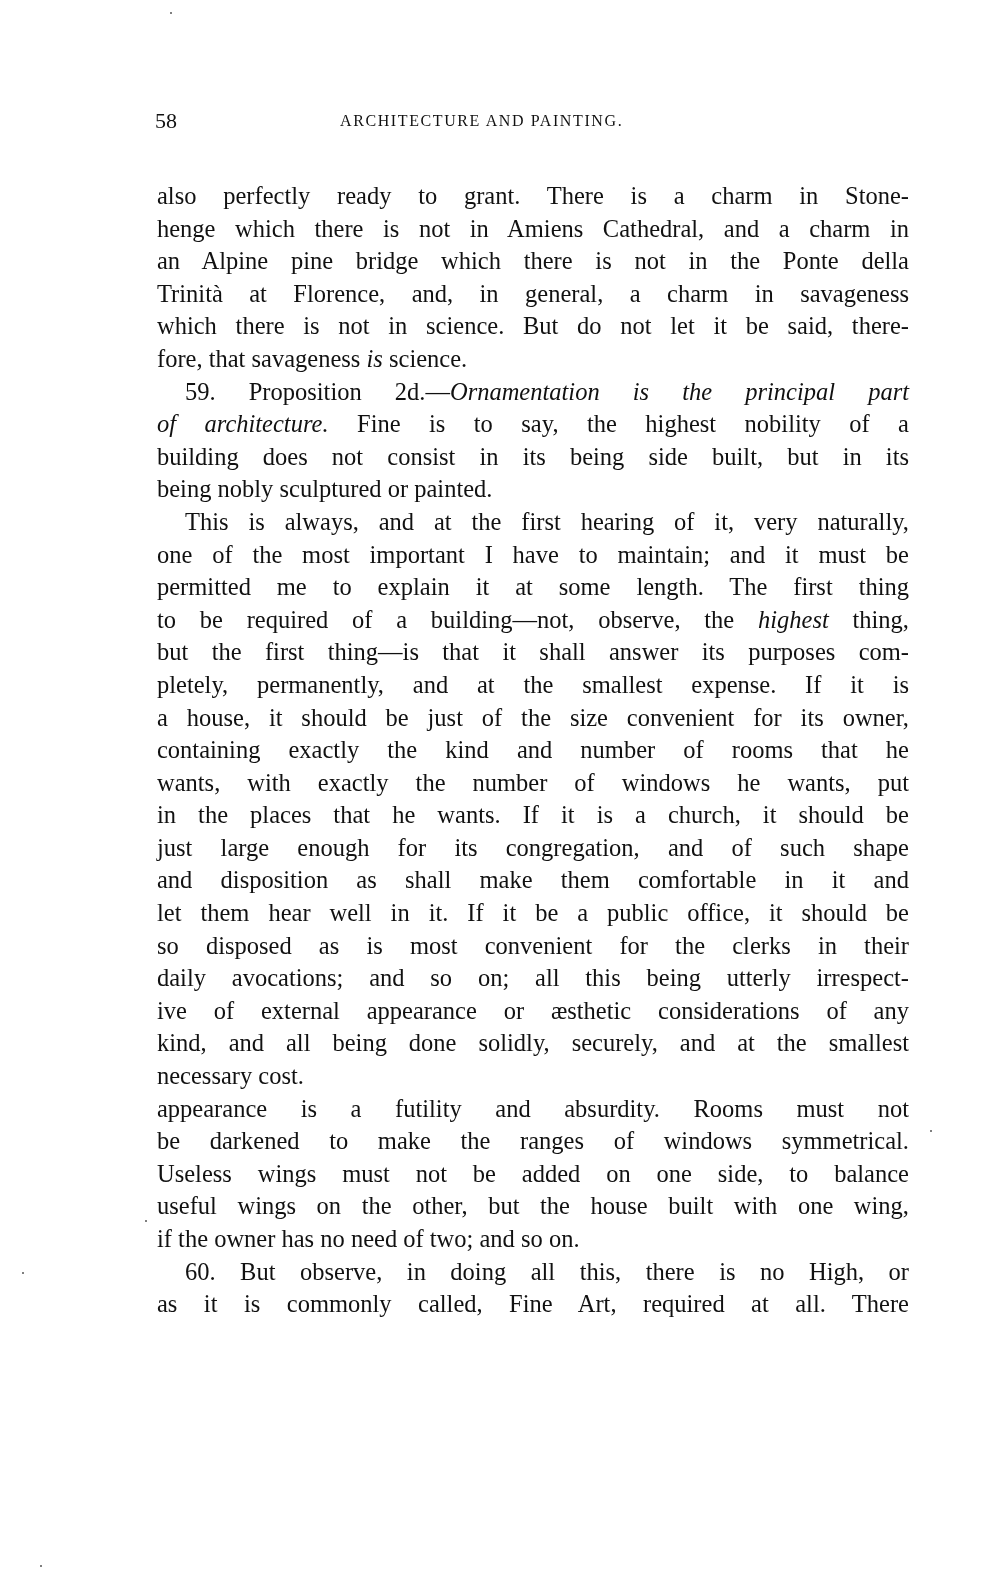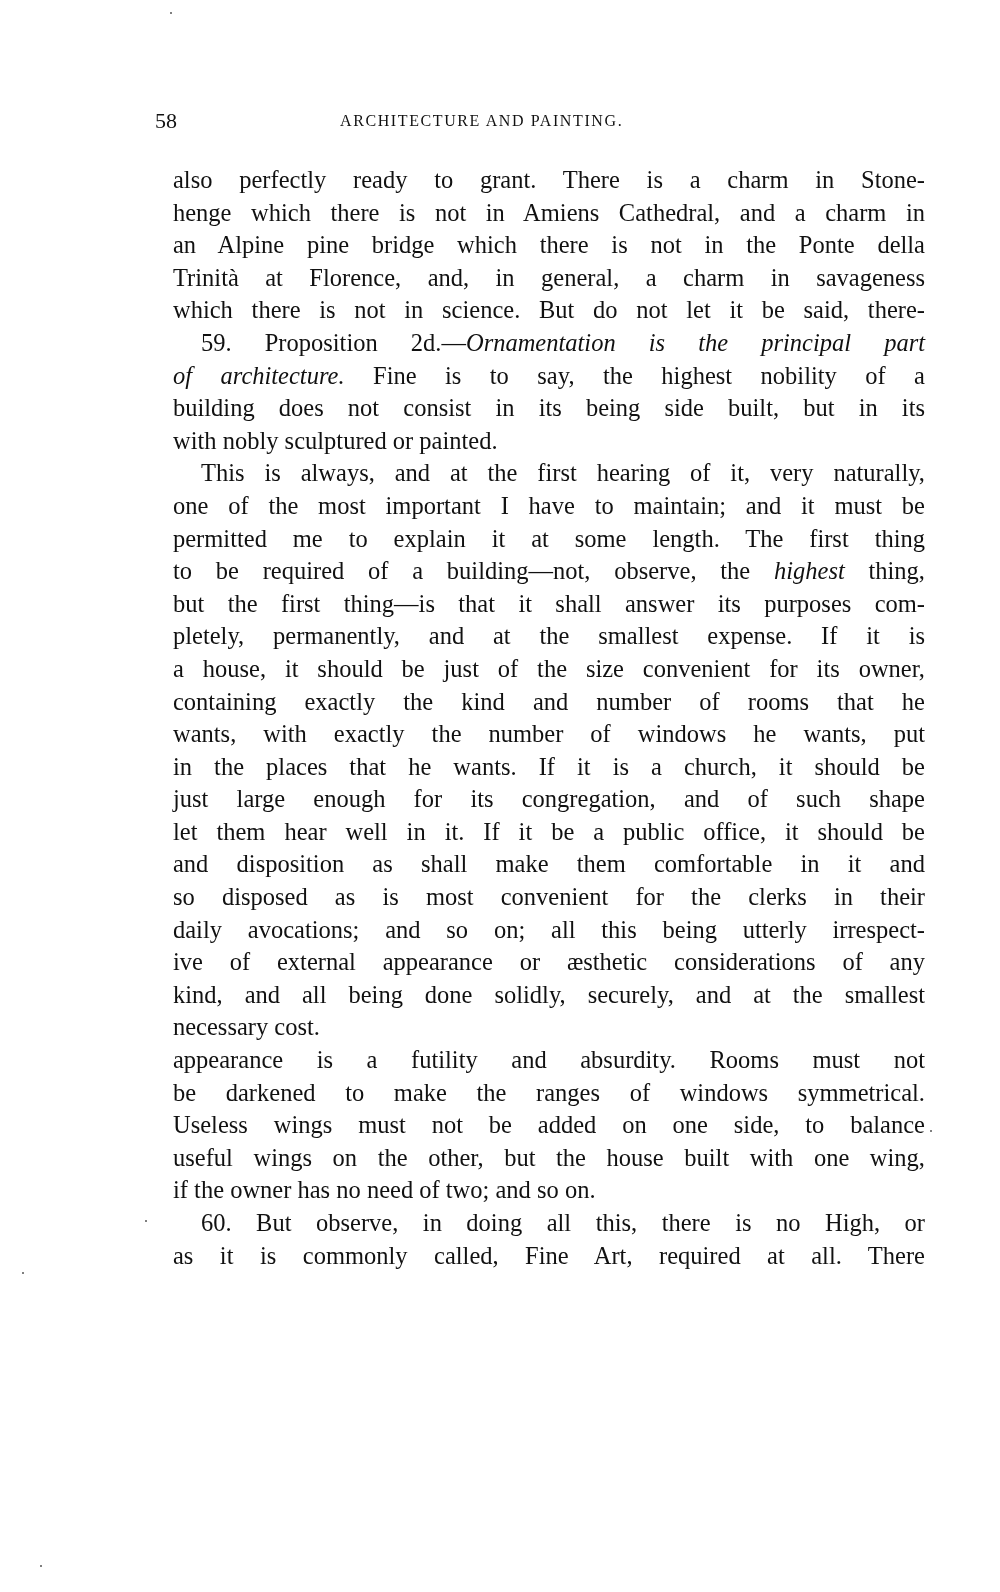--- a/index.html
+++ b/index.html
@@ -39,23 +39,22 @@
       left: 185px;
       top: 4px;
       font-size: 16px;
       letter-spacing: 1.6px;
       font-variant: small-caps;
       text-transform: uppercase;
     }
     .body-text {
       position: absolute;
       left: 157px;
-      top: 164px;
+      top: 180px;
       width: 752px;
-      margin-left: 16px;
     }
     .line {
       display: block;
       height: 32.6px;
       line-height: 32.6px;
       font-size: 24.5px;
       white-space: nowrap;
       text-align: justify;
       text-align-last: justify;
     }
@@ -85,37 +84,38 @@
     <span class="page-number">58</span>
     <span class="head-title">ARCHITECTURE AND PAINTING.</span>
   </div>
 
   <div class="body-text" id="body-text">
       <span class="line"><span>also perfectly ready to grant.  There is a charm in Stone-</span></span>
       <span class="line"><span>henge which there is not in Amiens Cathedral, and a charm in</span></span>
       <span class="line"><span>an Alpine pine bridge which there is not in the Ponte della</span></span>
       <span class="line"><span>Trinità at Florence, and, in general, a charm in savageness</span></span>
       <span class="line"><span>which there is not in science.  But do not let it be said, there-</span></span>
+      <span class="line last"><span>fore, that savageness </span><em>is</em><span> science.</span></span>
       <span class="line indent"><span>59. Proposition 2d.—</span><em>Ornamentation is the principal part</em></span>
       <span class="line"><em>of architecture.</em><span>  Fine is to say, the highest nobility of a</span></span>
       <span class="line"><span>building does not consist in its being side built, but in its</span></span>
-      <span class="line last"><span>with nobly sculptured or painted.</span></span>
+      <span class="line last"><span>being nobly sculptured or painted.</span></span>
       <span class="line indent"><span>This is always, and at the first hearing of it, very naturally,</span></span>
       <span class="line"><span>one of the most important I have to maintain; and it must be</span></span>
       <span class="line"><span>permitted me to explain it at some length.  The first thing</span></span>
       <span class="line"><span>to be required of a building—not, observe, the </span><em>highest</em><span> thing,</span></span>
       <span class="line"><span>but the first thing—is that it shall answer its purposes com-</span></span>
       <span class="line"><span>pletely, permanently, and at the smallest expense.  If it is</span></span>
       <span class="line"><span>a house, it should be just of the size convenient for its owner,</span></span>
       <span class="line"><span>containing exactly the kind and number of rooms that he</span></span>
       <span class="line"><span>wants, with exactly the number of windows he wants, put</span></span>
       <span class="line"><span>in the places that he wants.  If it is a church, it should be</span></span>
       <span class="line"><span>just large enough for its congregation, and of such shape</span></span>
+      <span class="line"><span>and disposition as shall make them comfortable in it and</span></span>
       <span class="line"><span>let them hear well in it.  If it be a public office, it should be</span></span>
-      <span class="line"><span>and disposition as shall make them comfortable in it and</span></span>
       <span class="line"><span>so disposed as is most convenient for the clerks in their</span></span>
       <span class="line"><span>daily avocations; and so on; all this being utterly irrespect-</span></span>
       <span class="line"><span>ive of external appearance or æsthetic considerations of any</span></span>
       <span class="line"><span>kind, and all being done solidly, securely, and at the smallest</span></span>
       <span class="line last"><span>necessary cost.</span></span>
       <span class="line"><span>appearance is a futility and absurdity.  Rooms must not</span></span>
       <span class="line"><span>be darkened to make the ranges of windows symmetrical.</span></span>
       <span class="line"><span>Useless wings must not be added on one side, to balance</span></span>
       <span class="line"><span>useful wings on the other, but the house built with one wing,</span></span>
       <span class="line last"><span>if the owner has no need of two; and so on.</span></span>

